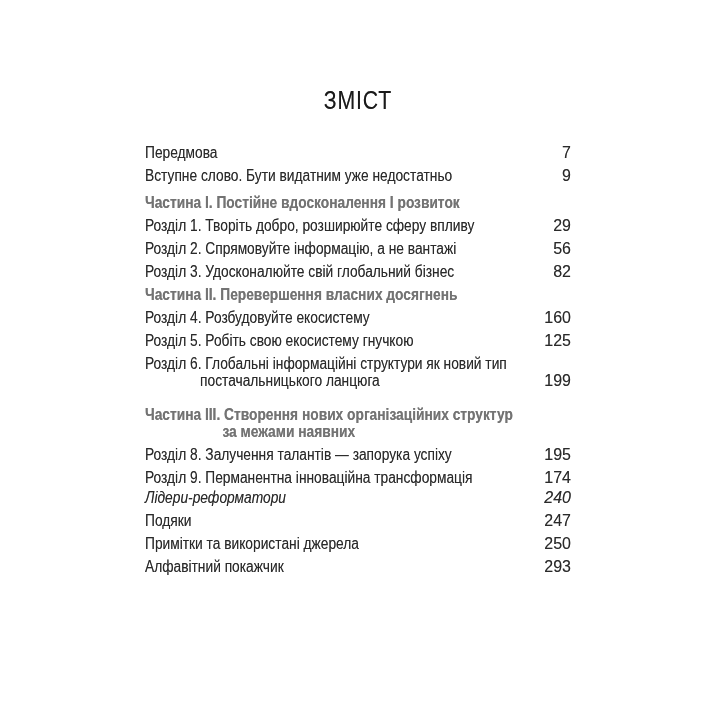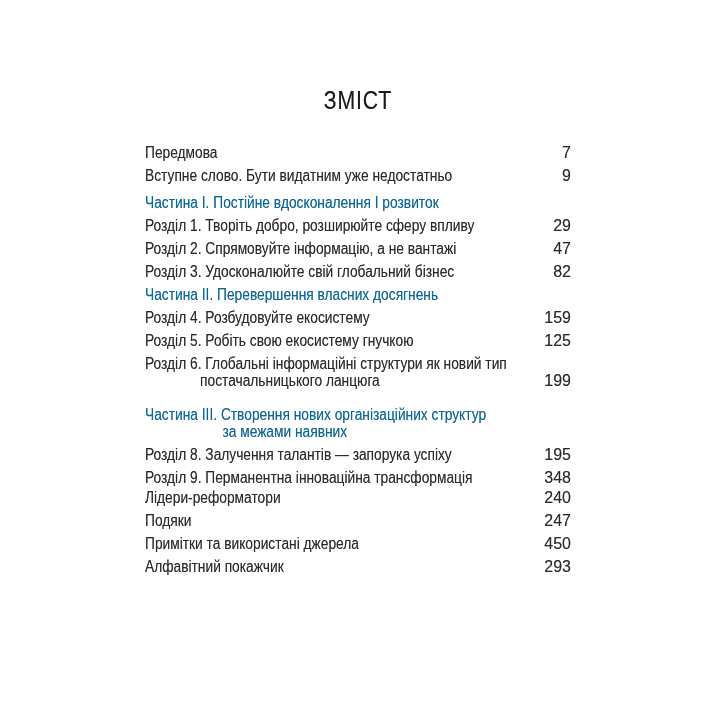--- a/index.html
+++ b/index.html
@@ -41,27 +41,27 @@
     transform:scaleX(.86);
     transform-origin:0 50%;
     text-shadow:0 0 .4px rgba(0,0,0,.4);
   }
   .chapter .label{padding-left:64px;text-indent:-64px;}
   .pg{
     position:absolute;right:0;bottom:0;
     line-height:17px;
     text-shadow:0 0 .4px rgba(0,0,0,.4);
   }
-  .part-heading{font-weight:normal;color:#0369a1;}
+  .part-heading{font-weight:bold;color:#737373;}
   .part-heading .label{padding-left:90px;text-indent:-90px;}
 
   .gap-10{margin-top:10px;}
   .gap-11{}
   .gap-3{margin-top:17px;}
-  .pull-3{margin-top:-3px;}
+  .pull-3{margin-top:-3px;font-style:italic;}
 </style>
 </head>
 <body>
 
 <div class="sheet">
 
   <div class="page-title">ЗМІСТ</div>
 
   <div class="toc">
 
@@ -76,33 +76,33 @@
 
     <div class="row part-heading gap-10">
       <span class="label">Частина I. Постійне вдосконалення І розвиток</span>
     </div>
     <div class="row chapter">
       <span class="label">Розділ 1. Творіть добро, розширюйте сферу впливу</span>
       <span class="pg">29</span>
     </div>
     <div class="row chapter">
       <span class="label">Розділ 2. Спрямовуйте інформацію, а не вантажі</span>
-      <span class="pg">47</span>
+      <span class="pg">56</span>
     </div>
     <div class="row chapter">
       <span class="label">Розділ 3. Удосконалюйте свій глобальний бізнес</span>
       <span class="pg">82</span>
     </div>
 
     <div class="row part-heading gap-11">
       <span class="label">Частина II. Перевершення власних досягнень</span>
     </div>
     <div class="row chapter">
       <span class="label">Розділ 4. Розбудовуйте екосистему</span>
-      <span class="pg">159</span>
+      <span class="pg">160</span>
     </div>
     <div class="row chapter">
       <span class="label">Розділ 5. Робіть свою екосистему гнучкою</span>
       <span class="pg">125</span>
     </div>
     <div class="row chapter">
       <span class="label">Розділ 6. Глобальні інформаційні структури як новий тип
 постачальницького ланцюга</span>
       <span class="pg">199</span>
     </div>
@@ -110,34 +110,34 @@
     <div class="row part-heading gap-3">
       <span class="label">Частина III. Створення нових організаційних структур
 за межами наявних</span>
     </div>
     <div class="row chapter">
       <span class="label">Розділ 8. Залучення талантів — запорука успіху</span>
       <span class="pg">195</span>
     </div>
     <div class="row chapter">
       <span class="label">Розділ 9. Перманентна інноваційна трансформація</span>
-      <span class="pg">348</span>
+      <span class="pg">174</span>
     </div>
     <div class="row pull-3">
       <span class="label">Лідери-реформатори</span>
       <span class="pg">240</span>
     </div>
 
     <div class="row gap-11">
       <span class="label">Подяки</span>
       <span class="pg">247</span>
     </div>
     <div class="row">
       <span class="label">Примітки та використані джерела</span>
-      <span class="pg">450</span>
+      <span class="pg">250</span>
     </div>
     <div class="row">
       <span class="label">Алфавітний покажчик</span>
       <span class="pg">293</span>
     </div>
 
   </div>
 </div>
 
 </body></html>

